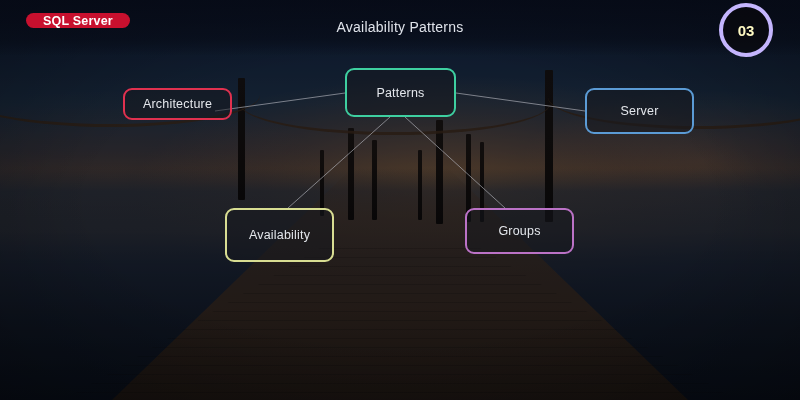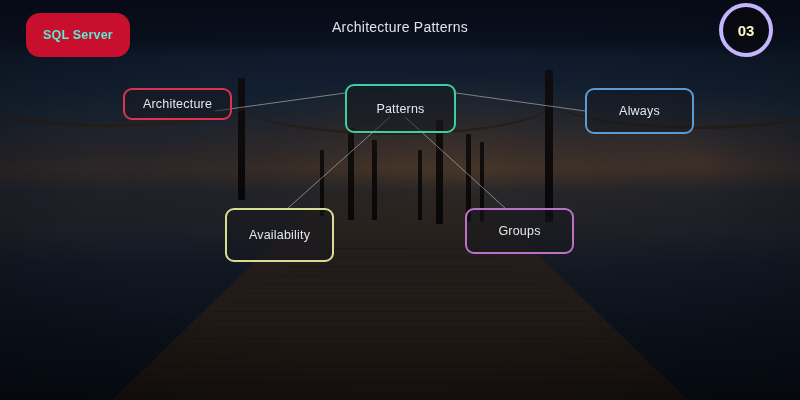--- a/index.html
+++ b/index.html
@@ -87,25 +87,25 @@
     top: 0; height: 56px; bottom: auto;
     background: linear-gradient(to bottom, rgba(6,10,22,0.80) 0%, rgba(6,10,22,0.55) 70%, rgba(6,10,22,0.0) 100%);
   }
 
   
   .header { position: absolute; left: 0; top: 0; width: 800px; height: 56px; }
 
   .brand-pill {
     position: absolute;
     left: 26px; top: 13px;
-    height: 44px;
+    height: 15px;
     padding: 0 17px;
     display: flex; align-items: center;
     background: #c8102e;
-    color: #5eead4;
+    color: #ffffff;
     font-size: 12.5px;
     font-weight: bold;
     letter-spacing: .2px;
     border-radius: 14px;
     white-space: nowrap;
   }
 
   .slide-title {
     position: absolute;
     left: 0; top: 19px; width: 800px;
@@ -194,40 +194,40 @@
     <div class="rope" style="left:240px; top:72px;  width:310px;"></div>
     <div class="rope" style="left:548px; top:66px;  width:300px;"></div>
   </div>
 
   <div class="bg-layer bg-scrim"></div>
   <div class="bg-layer bg-vignette"></div>
   <div class="bg-layer bg-topband"></div>
 
   <div class="header">
     <div class="brand-pill">SQL Server</div>
-    <div class="slide-title">Architecture Patterns</div>
+    <div class="slide-title">Availability Patterns</div>
     <div class="step-badge">03</div>
   </div>
 
   <div class="diagram">
     <svg class="edges" id="edge-svg" width="800" height="400">
         <line x1="215" y1="111" x2="345" y2="93" stroke="#b9bcc4" stroke-width="1" stroke-opacity="0.62"></line>
         <line x1="456" y1="93" x2="585" y2="111" stroke="#b9bcc4" stroke-width="1" stroke-opacity="0.62"></line>
         <line x1="390" y1="117" x2="288" y2="208" stroke="#b9bcc4" stroke-width="1" stroke-opacity="0.62"></line>
         <line x1="405" y1="117" x2="505" y2="208" stroke="#b9bcc4" stroke-width="1" stroke-opacity="0.62"></line>
       </svg>
     <div id="node-layer">
-        <div class="node" style="left: 345px; top: 84px; width: 111px; height: 49px; border-color: rgb(62, 207, 160);">
+        <div class="node" style="left: 345px; top: 68px; width: 111px; height: 49px; border-color: rgb(62, 207, 160);">
           <span>Patterns</span>
         </div>
         <div class="node" style="left: 123px; top: 88px; width: 109px; height: 32px; border-color: rgb(224, 49, 79); align-items: center;">
           <span>Architecture</span>
         </div>
         <div class="node" style="left: 585px; top: 88px; width: 109px; height: 46px; border-color: rgb(91, 155, 213);">
-          <span>Always</span>
+          <span>Server</span>
         </div>
         <div class="node" style="left: 225px; top: 208px; width: 109px; height: 54px; border-color: rgb(216, 221, 146);">
           <span>Availability</span>
         </div>
         <div class="node" style="left: 465px; top: 208px; width: 109px; height: 46px; border-color: rgb(187, 114, 198);">
           <span>Groups</span>
         </div>
       </div>
   </div>
 

